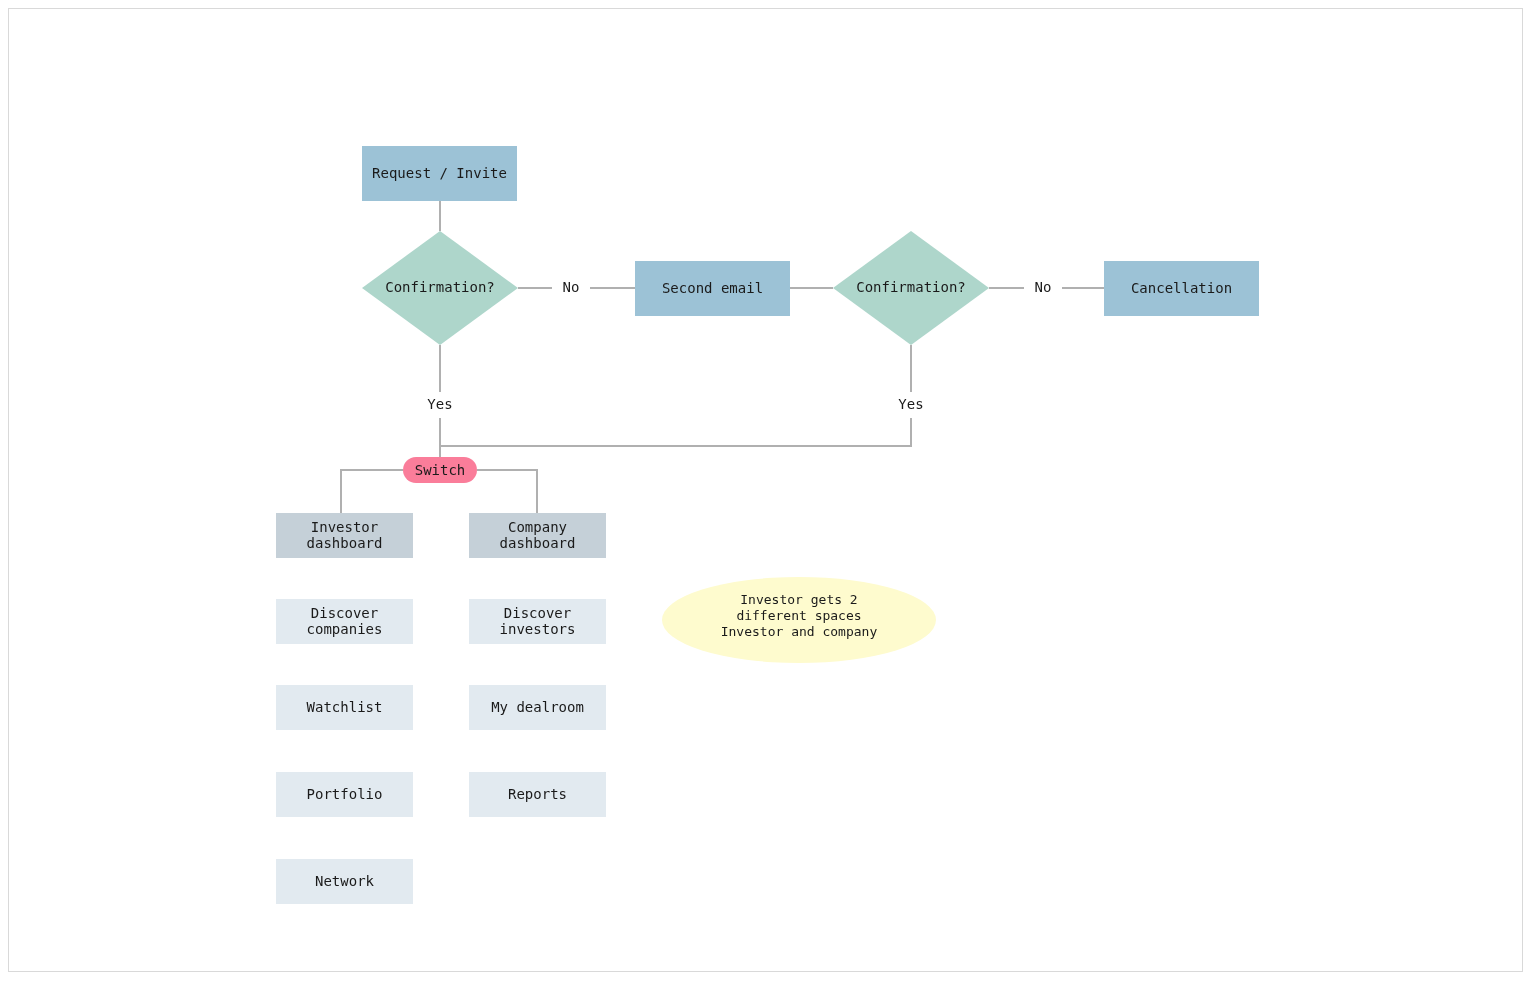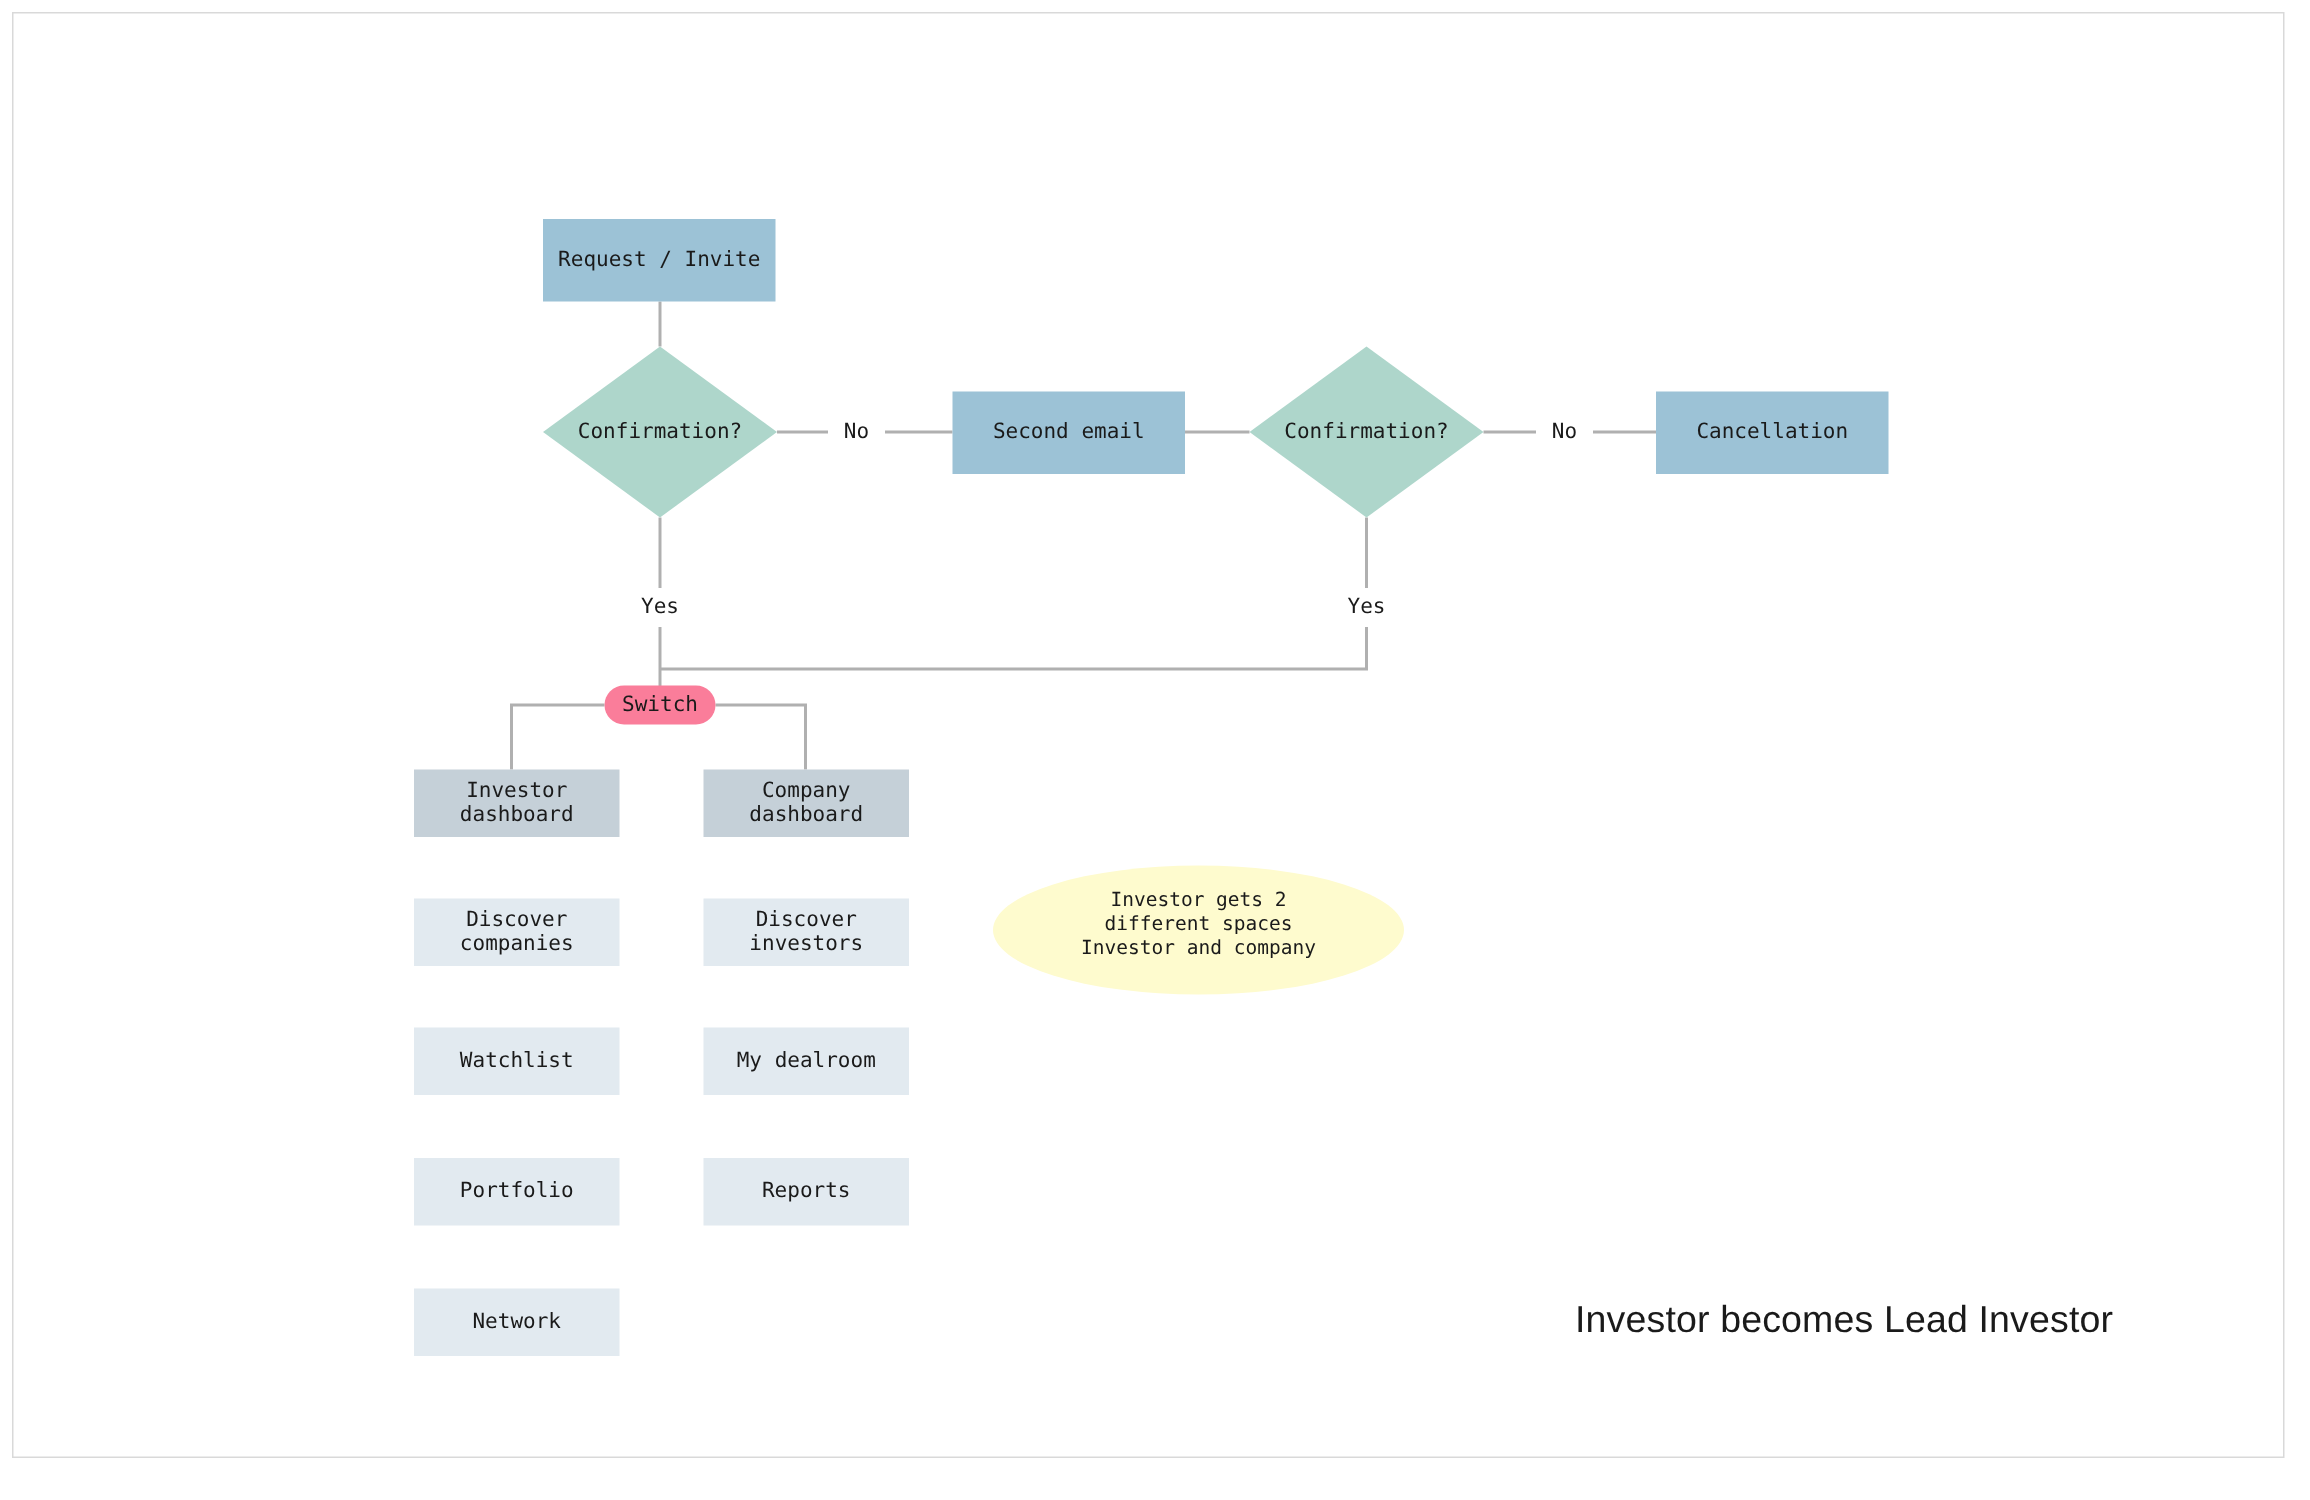--- a/index.html
+++ b/index.html
@@ -168,14 +168,13 @@
         </g>
       </g>
     <g id="labels-layer">
         <text x="571" y="288" class="edge-label">No</text>
         <text x="1043" y="288" class="edge-label">No</text>
         <text x="440" y="405" class="edge-label">Yes</text>
         <text x="911" y="405" class="edge-label">Yes</text>
       </g>
   </svg>
 
-  <div class="footer-title" id="footer-title" style="left: 1050px; top: 866px;">Investor becomes Lead Investor</div>
 </div>
 
 </body></html>

